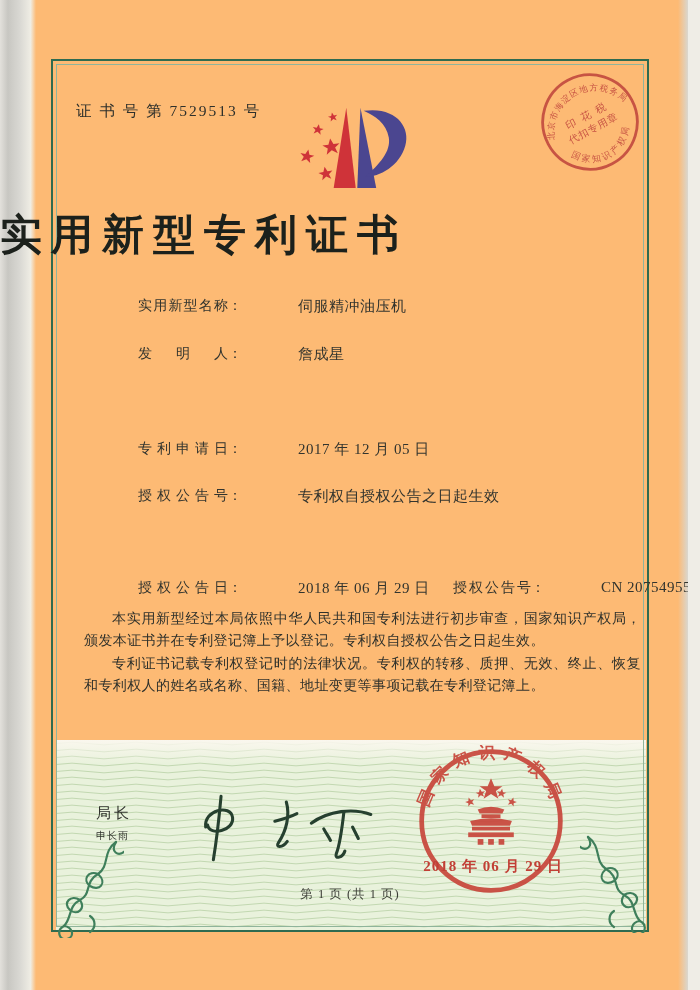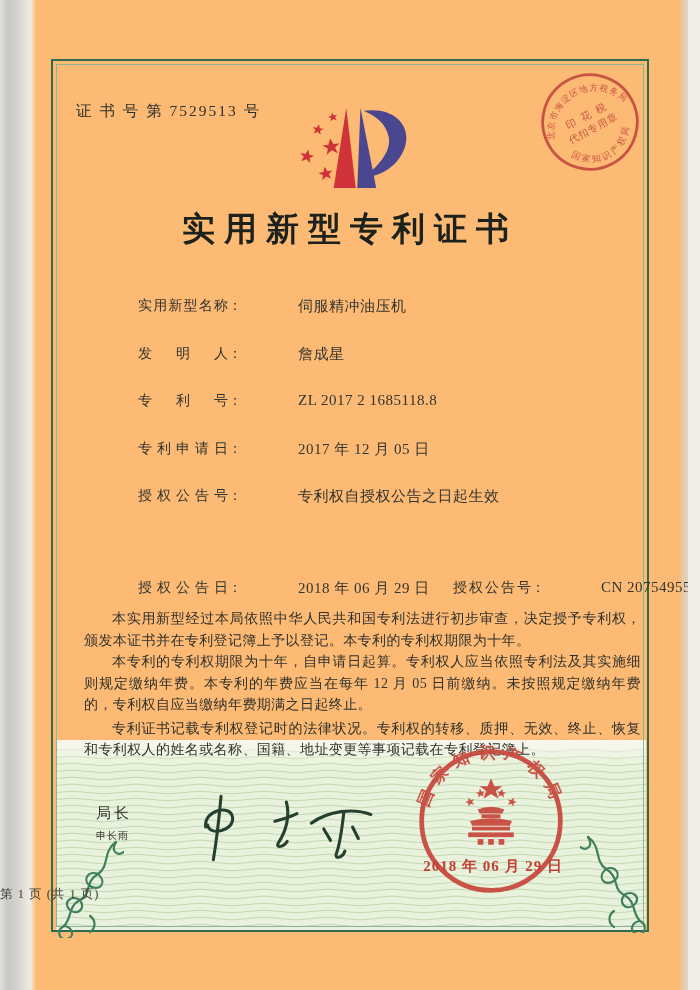--- a/index.html
+++ b/index.html
@@ -28,22 +28,22 @@
     position:absolute;left:3px;top:3px;right:3px;bottom:3px;
     border:1px solid #8fb49b;
   }
   .band{position:absolute;left:56px;top:740px;width:590px;height:190px;}
   .cert-no{
     position:absolute;left:76px;top:101px;
     font-size:15.5px;color:#2e302b;letter-spacing:2px;
   }
   .logo{position:absolute;left:288px;top:99px;width:126px;height:104px;}
   .title{
-    position:absolute;left:0;top:207px;width:700px;text-align:center;
-    font-size:33px;font-weight:bold;color:#1c211c;letter-spacing:9px;
+    position:absolute;left:0;top:207px;width:700px;
+    font-size:42px;font-weight:bold;color:#1c211c;letter-spacing:9px;
   }
   .frow{position:absolute;left:90px;font-size:15px;color:#32342e;white-space:nowrap;}
   .flabel{
     display:inline-block;width:90px;text-align:justify;text-align-last:justify;
     font-size:14px;vertical-align:top;color:#32342e;margin-left:48px;
   }
   .fcolon{display:inline-block;margin-right:9px;font-size:14px;vertical-align:top;}
   .fvalue{display:inline-block;font-size:15px;letter-spacing:0.5px;vertical-align:top;margin-left:47px;}
   .frow.addr{white-space:normal;}
   .frow.addr .fvalue{width:402px;line-height:22px;}
@@ -62,21 +62,21 @@
   .seal{position:absolute;left:415px;top:745px;width:152px;height:152px;opacity:0.93;}
   .seal-date{
     position:absolute;left:414px;top:857px;width:158px;text-align:center;
     font-size:15px;color:#c13f35;letter-spacing:1px;font-weight:bold;
   }
   .tax-stamp{position:absolute;left:538px;top:70px;width:104px;height:104px;opacity:0.88;}
   .flourish{position:absolute;width:68px;height:100px;}
   .flourish.bl{left:56px;top:838px;}
   .flourish.br{left:580px;top:833px;transform:scaleX(-1);}
   .footer{
-    position:absolute;left:0;top:886px;width:700px;text-align:left;
+    position:absolute;left:0;top:886px;width:700px;text-align:center;
     font-size:12.5px;color:#3a3c35;letter-spacing:1px;
   }
 </style>
 </head>
 <body>
 
 <div class="page">
 
   <svg class="band" viewBox="0 0 590 190" preserveAspectRatio="none">
     <defs>
@@ -161,39 +161,35 @@
   </svg>
 
   <div class="title">实用新型专利证书</div>
 
   <div class="frow" style="top:297px">
     <span class="flabel">实用新型名称</span><span class="fcolon">：</span><span class="fvalue">伺服精冲油压机</span>
   </div>
   <div class="frow" style="top:345px">
     <span class="flabel">发明人</span><span class="fcolon">：</span><span class="fvalue">詹成星</span>
   </div>
-  <div class="frow" style="top:392px">
-    <span class="flabel">专利号</span><span class="fcolon">：</span><span class="fvalue">ZL 2017 2 1685118.8</span>
-  </div>
   <div class="frow" style="top:440px">
     <span class="flabel">专利申请日</span><span class="fcolon">：</span><span class="fvalue">2017 年 12 月 05 日</span>
   </div>
   <div class="frow" style="top:487px">
     <span class="flabel">授权公告号</span><span class="fcolon">：</span><span class="fvalue">专利权自授权公告之日起生效</span>
   </div>
   <div class="frow" style="top:579px">
     <span class="flabel">授权公告日</span><span class="fcolon">：</span><span class="fvalue">2018 年 06 月 29 日</span>
   </div>
   <div class="grant-no">
     <span class="flabel">授权公告号</span><span class="fcolon">：</span><span class="fvalue">CN 207549551 U</span>
   </div>
 
   <div class="body-text" style="top:608px">
-    <p>本实用新型经过本局依照中华人民共和国专利法进行初步审查，决定授予专利权，颁发本证书并在专利登记簿上予以登记。本专利的专利权期限为十年。</p>
-    <p>本专利的专利权期限为十年，自申请日起算。专利权人应当依照专利法及其实施细则规定缴纳年费。本专利的年费应当在每年 12 月 05 日前缴纳。未按照规定缴纳年费的，专利权自应当缴纳年费期满之日起终止。</p>
+    <p>本实用新型经过本局依照中华人民共和国专利法进行初步审查，国家知识产权局，颁发本证书并在专利登记簿上予以登记。专利权自授权公告之日起生效。</p>
     <p class="p3">专利证书记载专利权登记时的法律状况。专利权的转移、质押、无效、终止、恢复和专利权人的姓名或名称、国籍、地址变更等事项记载在专利登记簿上。</p>
   </div>
 
   <div class="sig-title">局长</div>
   <div class="sig-name">申长雨</div>
 
   <svg class="autograph" viewBox="0 0 200 80">
     <g stroke="#26402f" fill="none" stroke-width="3.2" stroke-linecap="round">
       <path d="M24,8 C22,30 19,56 16,74"></path>
       <path d="M8,40 C6,22 34,16 36,30 C38,44 12,50 10,38"></path>

